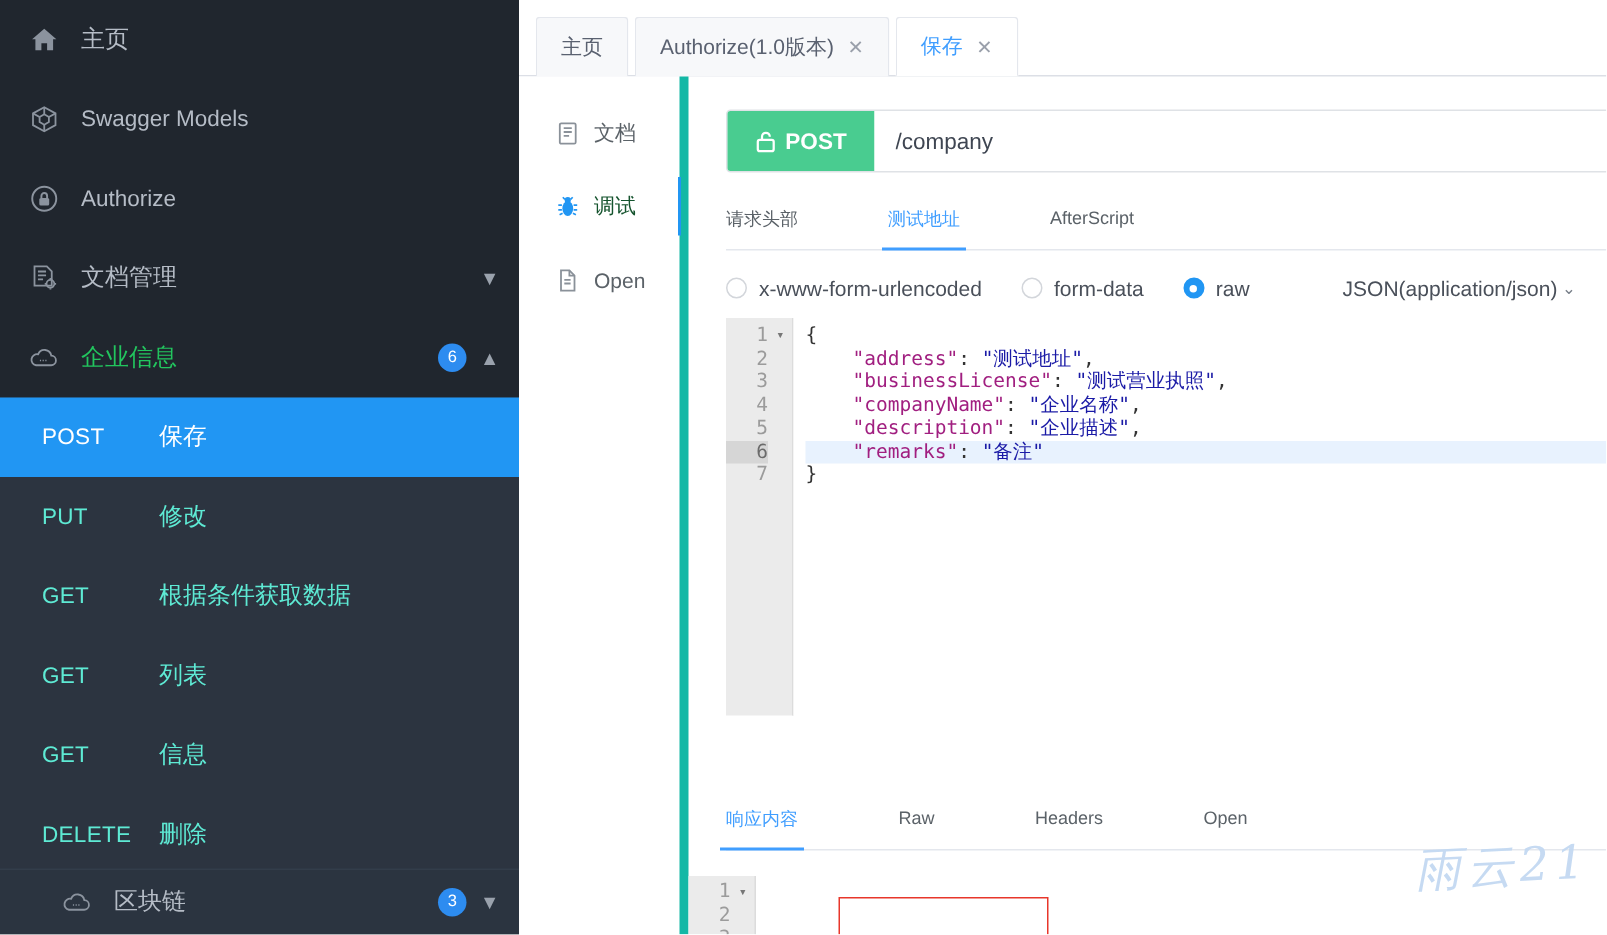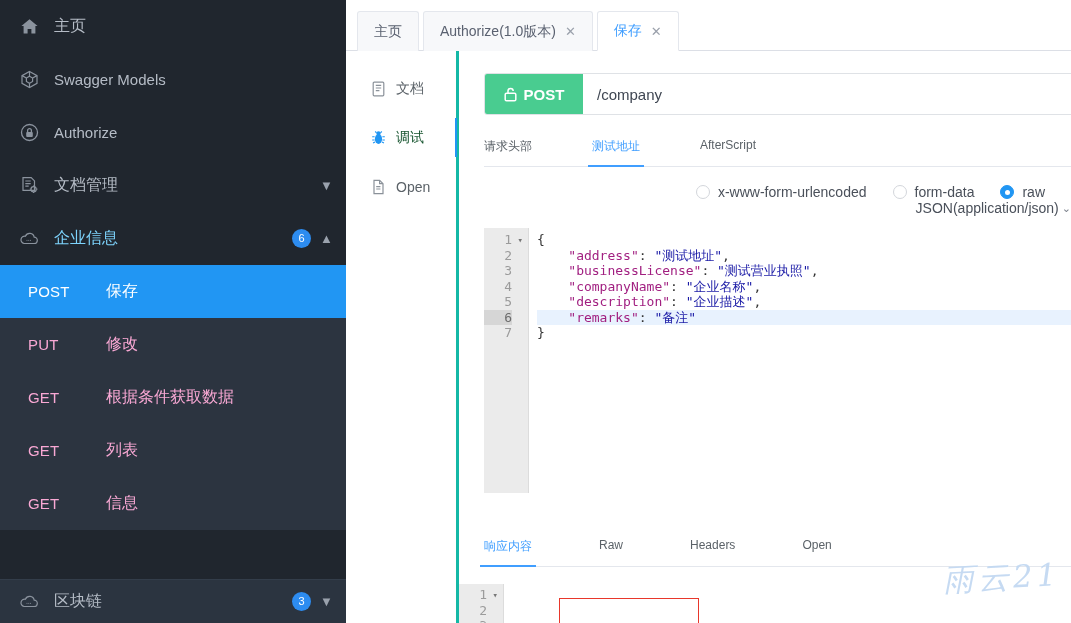--- a/index.html
+++ b/index.html
@@ -42,43 +42,44 @@
     width: 19px; height: 19px; border-radius: 50%;
     background: #2d8cf0; color: #fff;
     font-size: 11px; line-height: 19px; text-align: center;
     margin-right: 9px;
     flex: 0 0 19px;
   }
   .nav-item .nv-chev {
     color: #9aa2ad; font-size: 13px; width: 12px; text-align: center;
     display: inline-block;
   }
-  .nav-item.open .nv-label { color: #7dd3fc; }
+  .nav-item.open .nv-label { color: #22c55e; }
 
   .submenu { background: #2c3440; }
   .sub-item {
     height: 53px;
     display: flex; align-items: center;
     padding-left: 28px;
-    color: #f9a8d4;
+    color: #5eead4;
     font-size: 15px;
     cursor: pointer;
   }
   .sub-item.active { background: #2196f3; color: #ffffff; }
   .sub-item .method {
     width: 78px; flex: 0 0 78px;
     font-size: 15px;
     letter-spacing: 0.2px;
   }
   .sub-item .sname { font-size: 16px; }
 
   #sidebar .bottom-nav {
     position: absolute; left: 0; right: 0; bottom: 0;
     background: #2b3440;
     border-top: 1px solid #333d4a;
+    padding-left: 22px;
   }
   #sidebar .bottom-nav .nav-item { height: 43px; }
 
   
   #main {
     flex: 1 1 auto; height: 623px;
     background: #ffffff;
     position: relative;
     overflow: hidden;
   }
@@ -121,21 +122,21 @@
     line-height: 1;
   }
   .tab.active .tab-close { color: #9aa0ab; }
 
   
   #body-wrap { display: flex; height: 572px; }
 
   #mininav {
     width: 113px; flex: 0 0 113px;
     background: #ffffff;
-    border-right: 3px solid #14b8a6;
+    border-right: 6px solid #14b8a6;
     padding-top: 13px;
     position: relative;
   }
   .mini-item {
     height: 49px;
     display: flex; align-items: center;
     padding-left: 24px;
     font-size: 14px;
     color: #5b6268;
     cursor: pointer;
@@ -208,24 +209,23 @@
   }
   .rtab.active { color: #409eff; }
   .rtab.active::after {
     content: ""; position: absolute; left: -4px; right: -4px; bottom: -1px;
     height: 2px; background: #409eff;
   }
 
   
   #radiorow {
     margin-top: 17px;
-    display: flex; align-items: flex-end;
+    display: flex; align-items: flex-start;
     font-size: 14px;
     color: #4a505a;
-    flex-direction: column;
   }
   .radio {
     display: flex; align-items: center;
     margin-right: 26px;
     cursor: pointer;
   }
   .radio .dot {
     width: 14px; height: 14px; border-radius: 50%;
     border: 1px solid #d3d6db;
     background: #fff;
@@ -403,20 +403,24 @@
           <span class="method">GET</span>
           <span class="sname">根据条件获取数据</span>
         </div>
         <div class="sub-item">
           <span class="method">GET</span>
           <span class="sname">列表</span>
         </div>
         <div class="sub-item">
           <span class="method">GET</span>
           <span class="sname">信息</span>
+        </div>
+        <div class="sub-item">
+          <span class="method">DELETE</span>
+          <span class="sname">删除</span>
         </div>
       </div>
     <div class="bottom-nav">
       <div class="nav-item zh">
         <span class="nv-icon">
           <svg width="20" height="14" viewBox="0 0 20 14" fill="none" stroke="currentColor" stroke-width="1.2">
             <path d="M5 11.5h10a3.2 3.2 0 0 0 .2-6.4A4.6 4.6 0 0 0 6.4 4.2 3.6 3.6 0 0 0 5 11.5z"></path>
             <path d="M7.6 8.4h.8M9.4 8.4h.8M11.2 8.4h.8" stroke-width="1"></path>
           </svg>
         </span>

